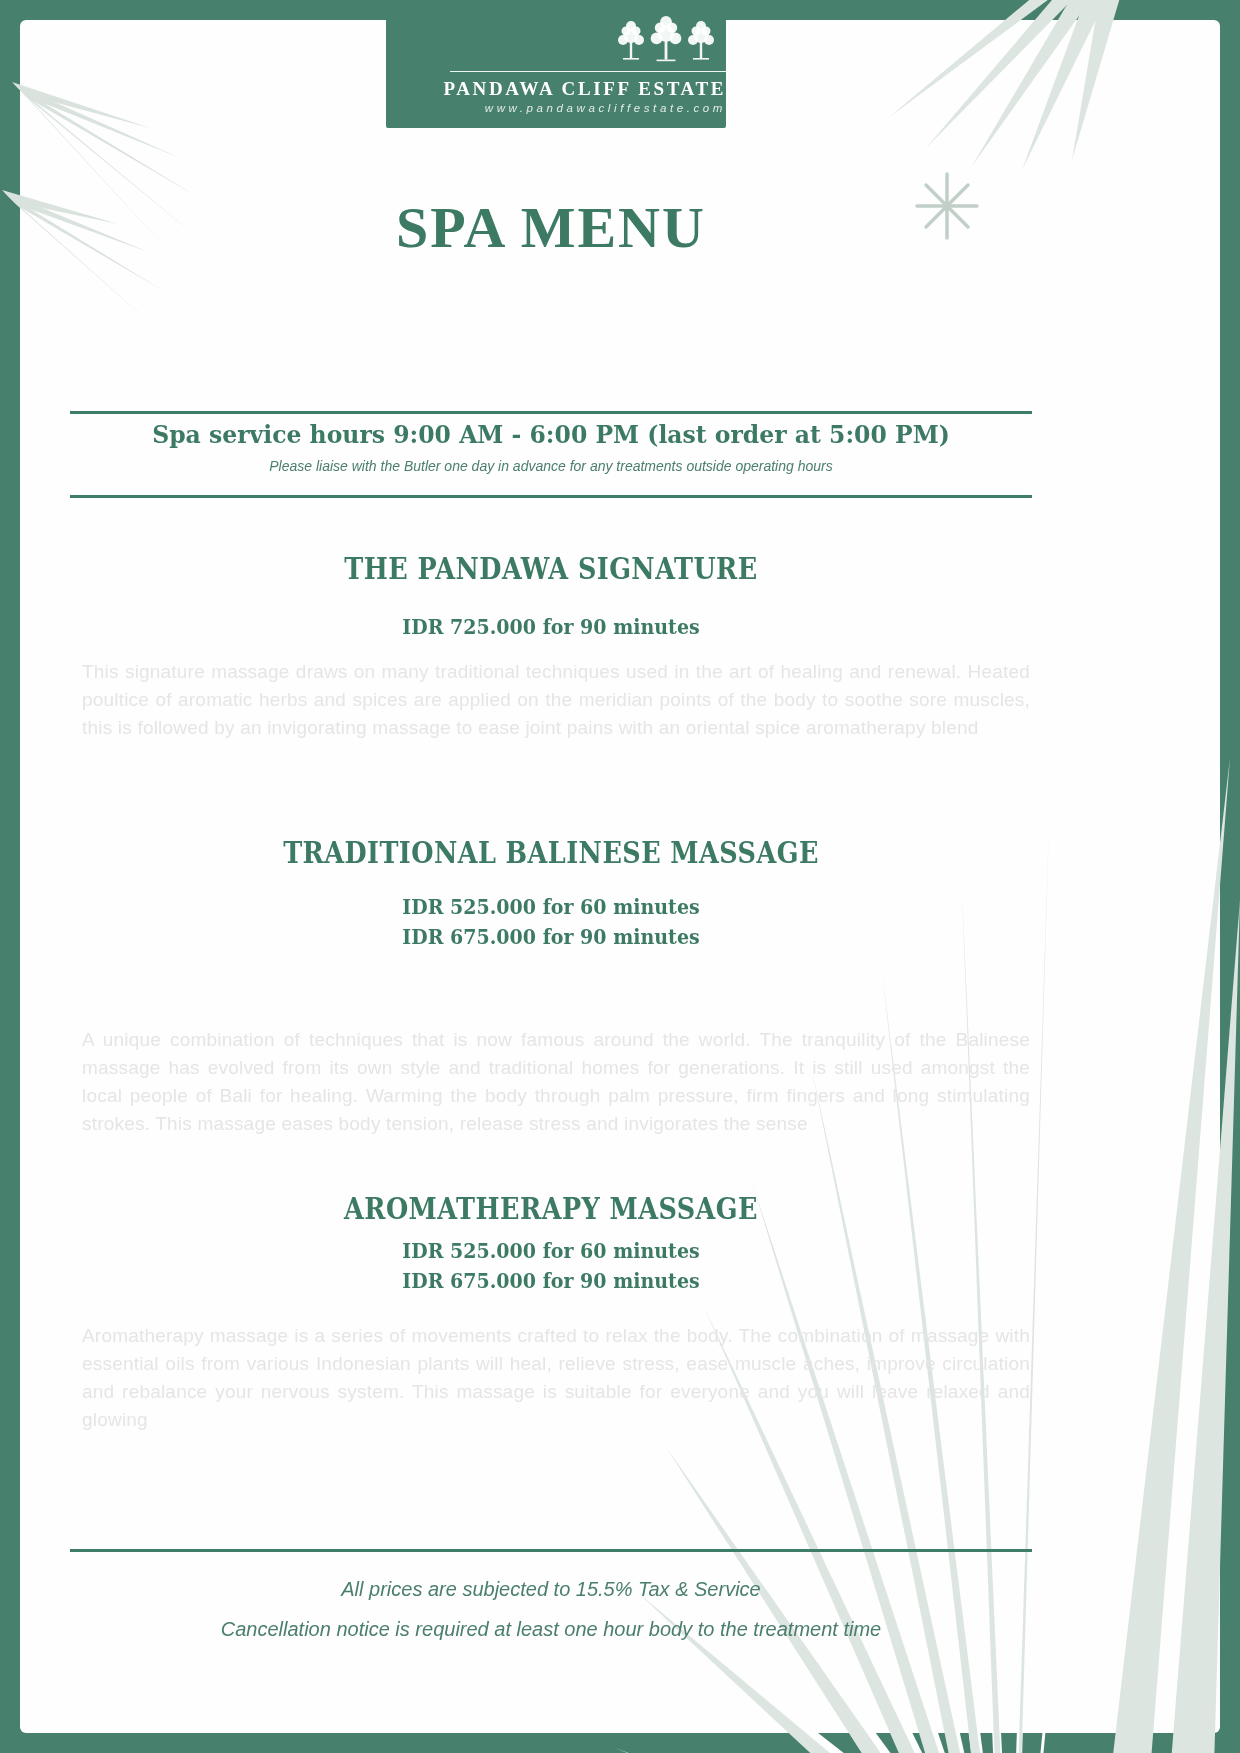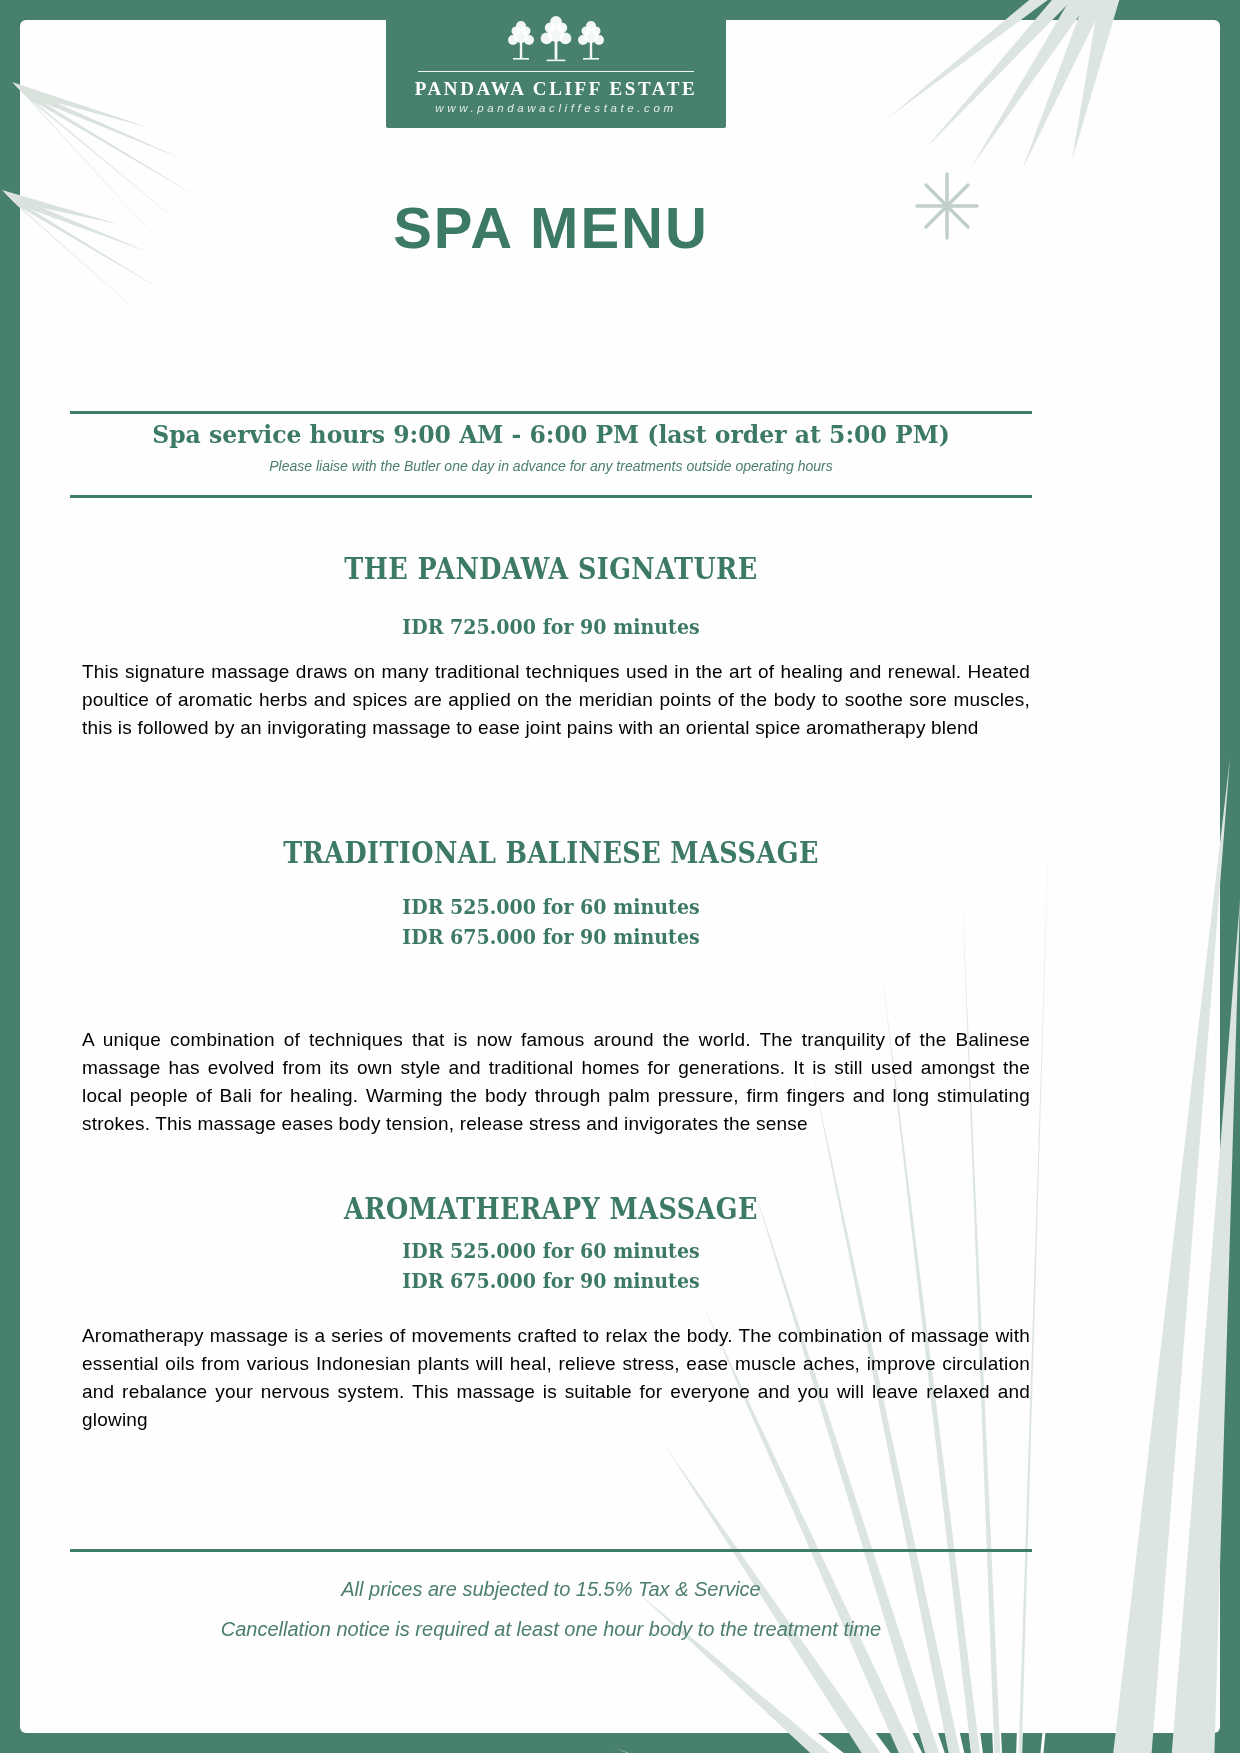--- a/index.html
+++ b/index.html
@@ -16,41 +16,41 @@
     position:absolute; left:20px; top:20px; right:20px; bottom:20px;
     background:#fdfefd;
     border-radius:6px;
   }
   .decor { position:absolute; left:0; top:0; width:1240px; height:1753px; pointer-events:none; }
 
   
   .badge {
     position:absolute; left:386px; top:0; width:340px; height:128px;
     background:#47806d;
-    display:flex; flex-direction:column; align-items:center;
+    display:flex; flex-direction:column; align-items:flex-end;
     border-radius:0 0 2px 2px;
   }
   .badge svg.trees { margin-top:10px; }
   .badge .logo-rule { width:276px; height:0; border-top:1.5px solid rgba(255,255,255,.92); margin-top:5px; }
   .brand {
     margin-top:6px; color:#ffffff;
     font-family:"Liberation Serif", serif;
     font-size:19px; font-weight:bold; letter-spacing:2.6px; white-space:nowrap;
   }
   .site {
     margin-top:2px; color:rgba(255,255,255,.85);
     font-size:11.5px; letter-spacing:3.6px; white-space:nowrap;font-style:italic;
   }
 
   
   .col { position:absolute; left:70px; width:962px; text-align:center; }
 
   .page-title {
     top:196px;
-    font-family:Liberation Sans, sans-serif; font-weight:bold;
+    font-family:Liberation Serif, serif; font-weight:bold;
     font-size:58px; line-height:1.1; letter-spacing:2px;
     color:#3d7a63;
   }
 
   .rule { position:absolute; left:70px; width:962px; height:0; border-top:3px solid #3e7d68; }
   .rule-1 { top:411px; }
   .rule-2 { top:495px; }
   .rule-3 { top:1549px; }
 
   .hours {
@@ -73,21 +73,21 @@
   }
   .sec-price {
     font-family:"DejaVu Serif", serif; font-weight:bold;
     font-size:20px; line-height:30px; color:#3d7a63;
     transform:scaleX(.95); transform-origin:center;
   }
   .sec-para {
     position:absolute; left:82px; width:948px;
     text-align:justify; text-align-last:left;
     font-size:19px; line-height:28px; letter-spacing:.2px;
-    color:#000000;
+    color:#e5e5e5;
   }
 
   .head-1 { top:552px; } .price-1 { top:612px; } .para-1 { top:658px; }
   .head-2 { top:836px; } .price-2 { top:892px; } .para-2 { top:1026px; }
   .head-3 { top:1192px; } .price-3 { top:1236px; } .para-3 { top:1322px; }
 
   .tax { top:1578px; font-size:20px; }
   .cancel { top:1618px; font-size:20px; }
 </style>
 </head>

